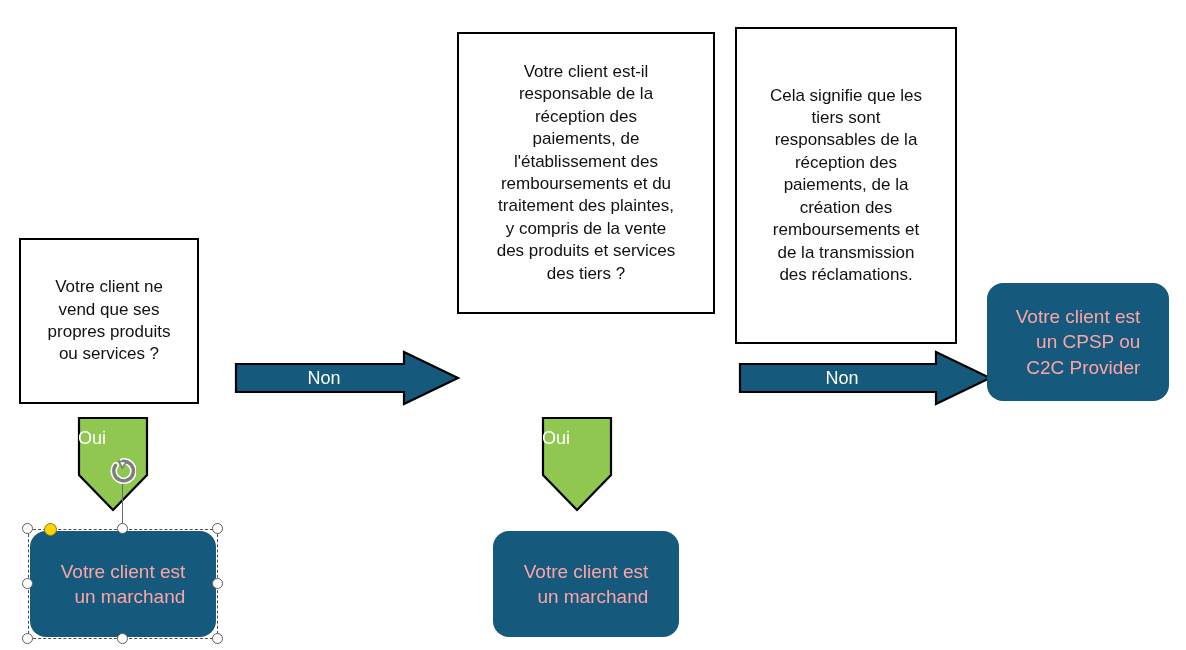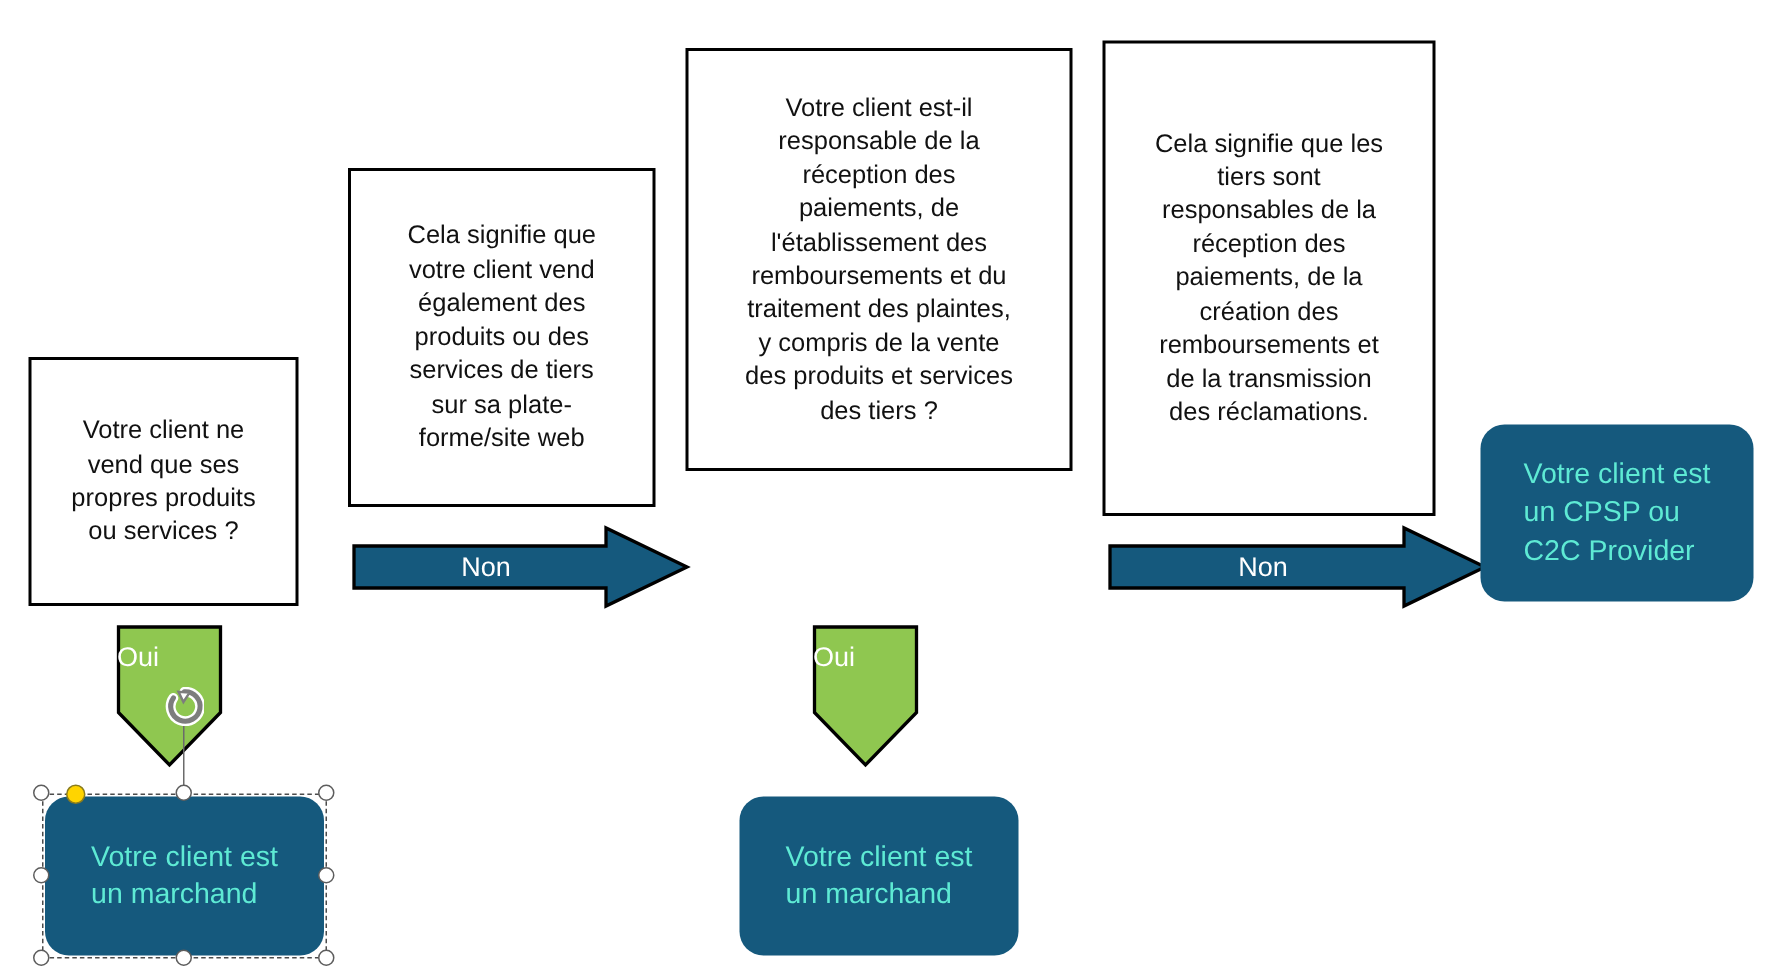--- a/index.html
+++ b/index.html
@@ -41,22 +41,22 @@
 
   
   .blue-box {
     position: absolute;
     box-sizing: border-box;
     background: #15597d;
     border-radius: 16px;
     display: flex;
     align-items: center;
     justify-content: center;
-    text-align: left;
-    color: #5eead4;
+    text-align: right;
+    color: #fca5a5;
     line-height: 1.34;
     white-space: pre-line;
   }
 
   
   .green-arrow {
     position: absolute;
   }
   .green-arrow svg {
     position: absolute;
@@ -129,29 +129,20 @@
 
 <div id="canvas">
 
   <div class="note-box" id="note0" style="left:19px; top:238px; width:180px; height:166px; font-size:17px;">
     <span class="note-text">Votre client ne
 vend que ses
 propres produits
 ou services ?</span>
   </div>
 
-  <div class="note-box" id="note1" style="left:232px; top:112px; width:205px; height:226px; font-size:17px;">
-    <span class="note-text">Cela signifie que
-votre client vend
-également des
-produits ou des
-services de tiers
-sur sa plate-
-forme/site web</span>
-  </div>
 
   <div class="note-box" id="note2" style="left:457px; top:32px; width:258px; height:282px; font-size:17px;">
     <span class="note-text">Votre client est-il
 responsable de la
 réception des
 paiements, de
 l'établissement des
 remboursements et du
 traitement des plaintes,
 y compris de la vente

